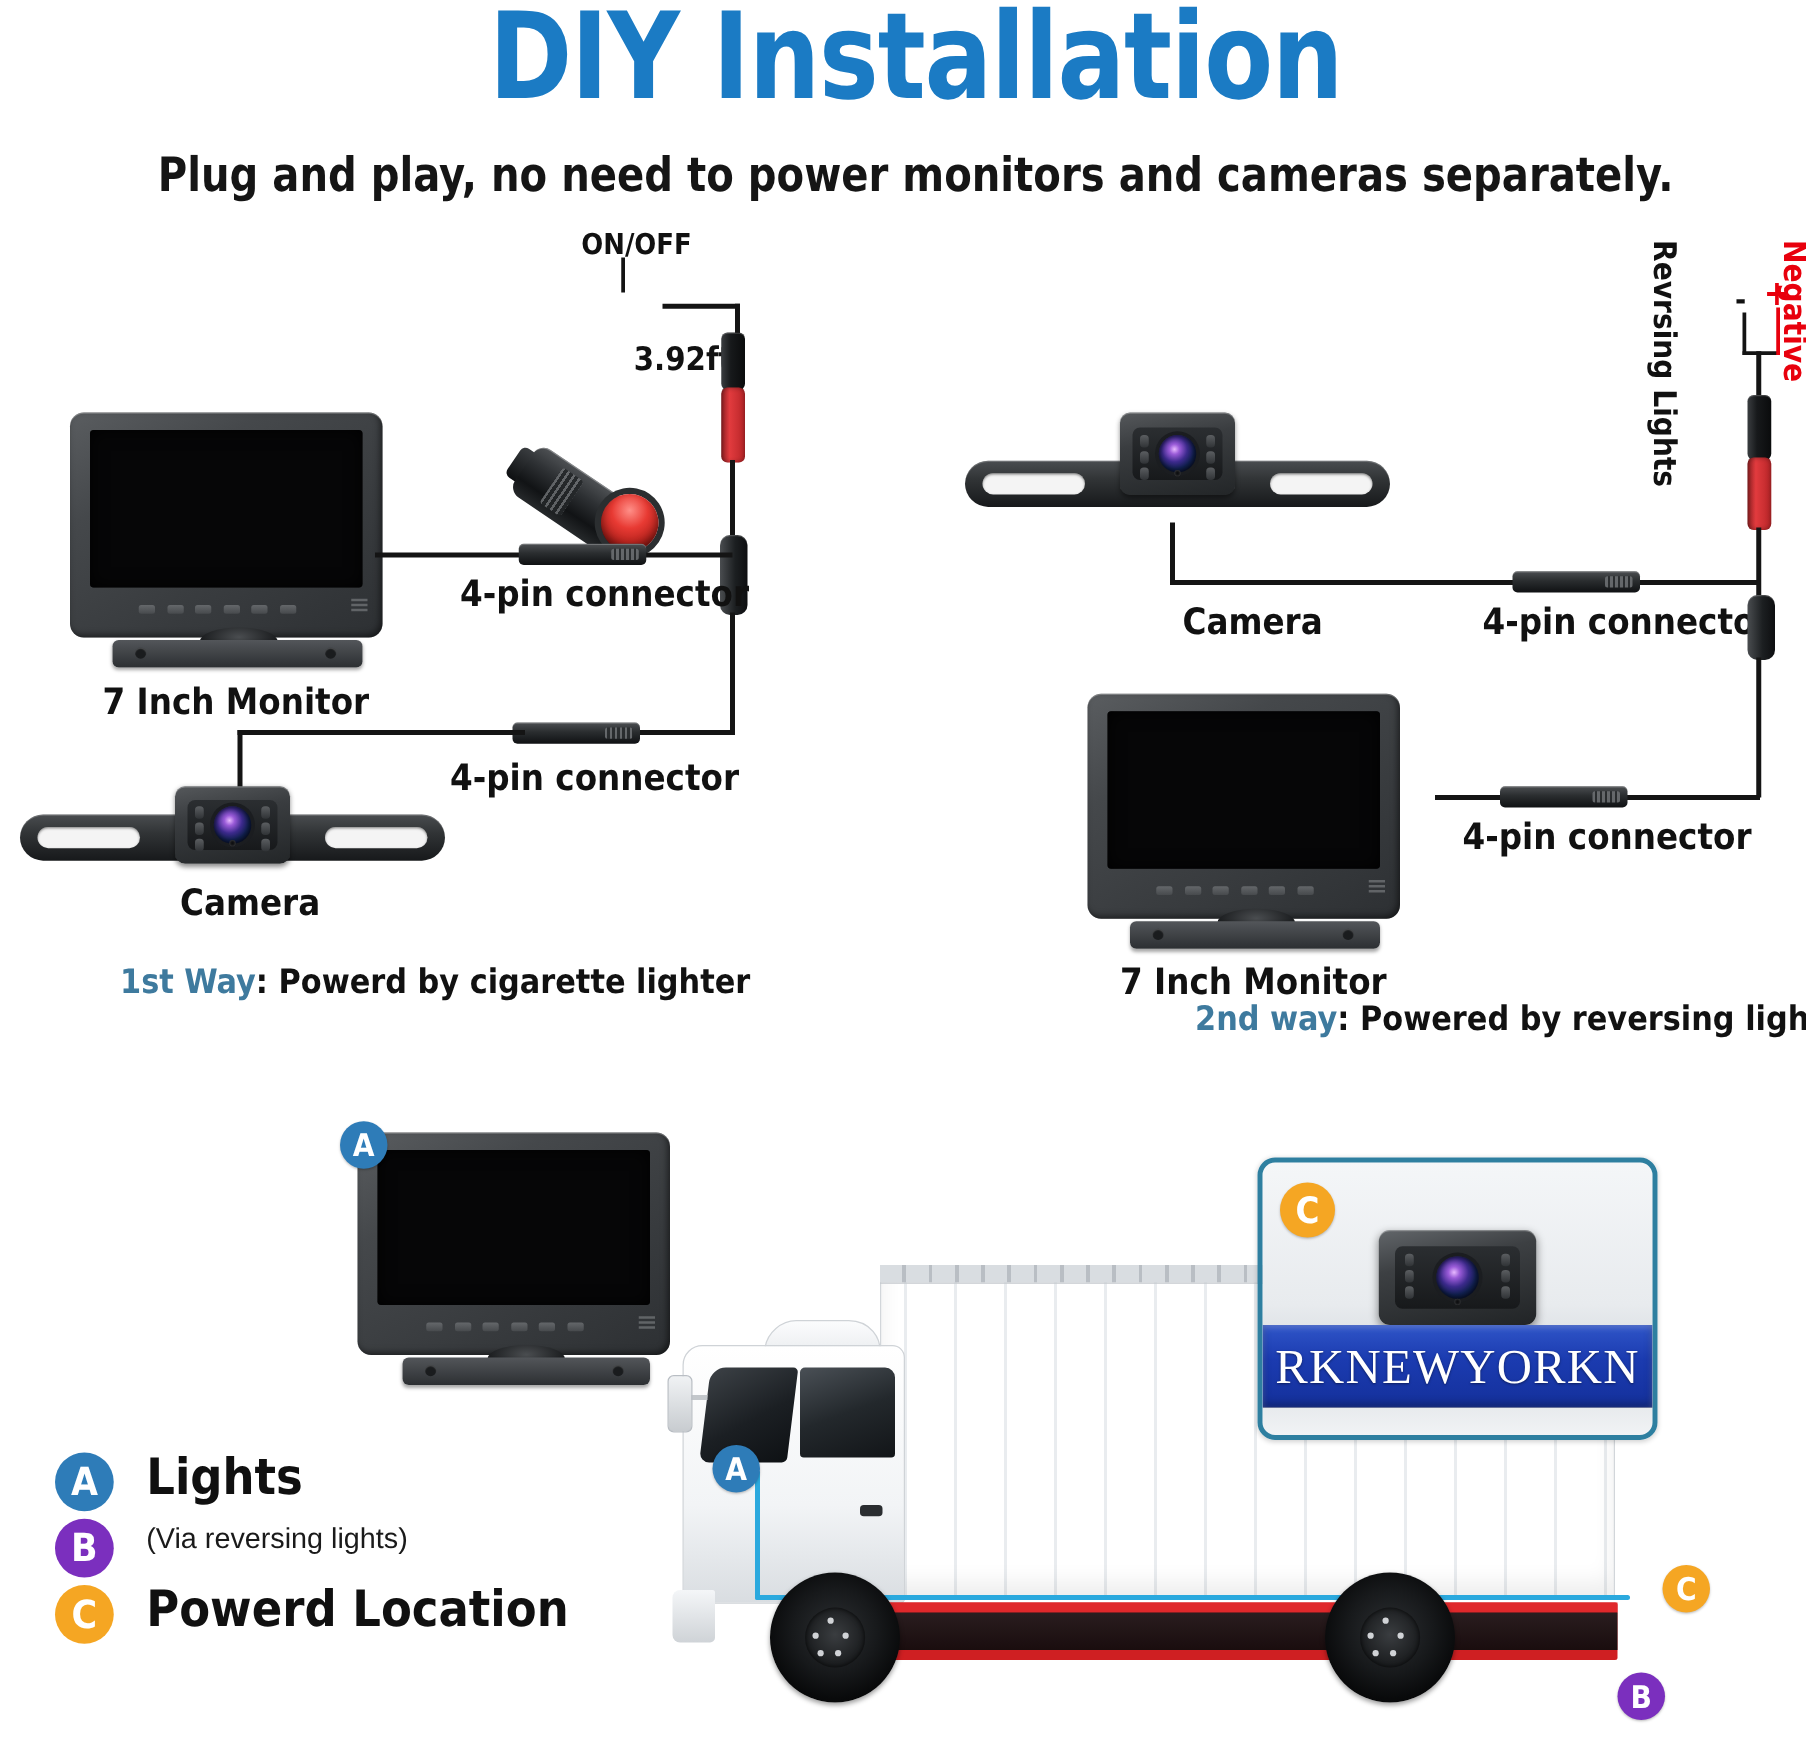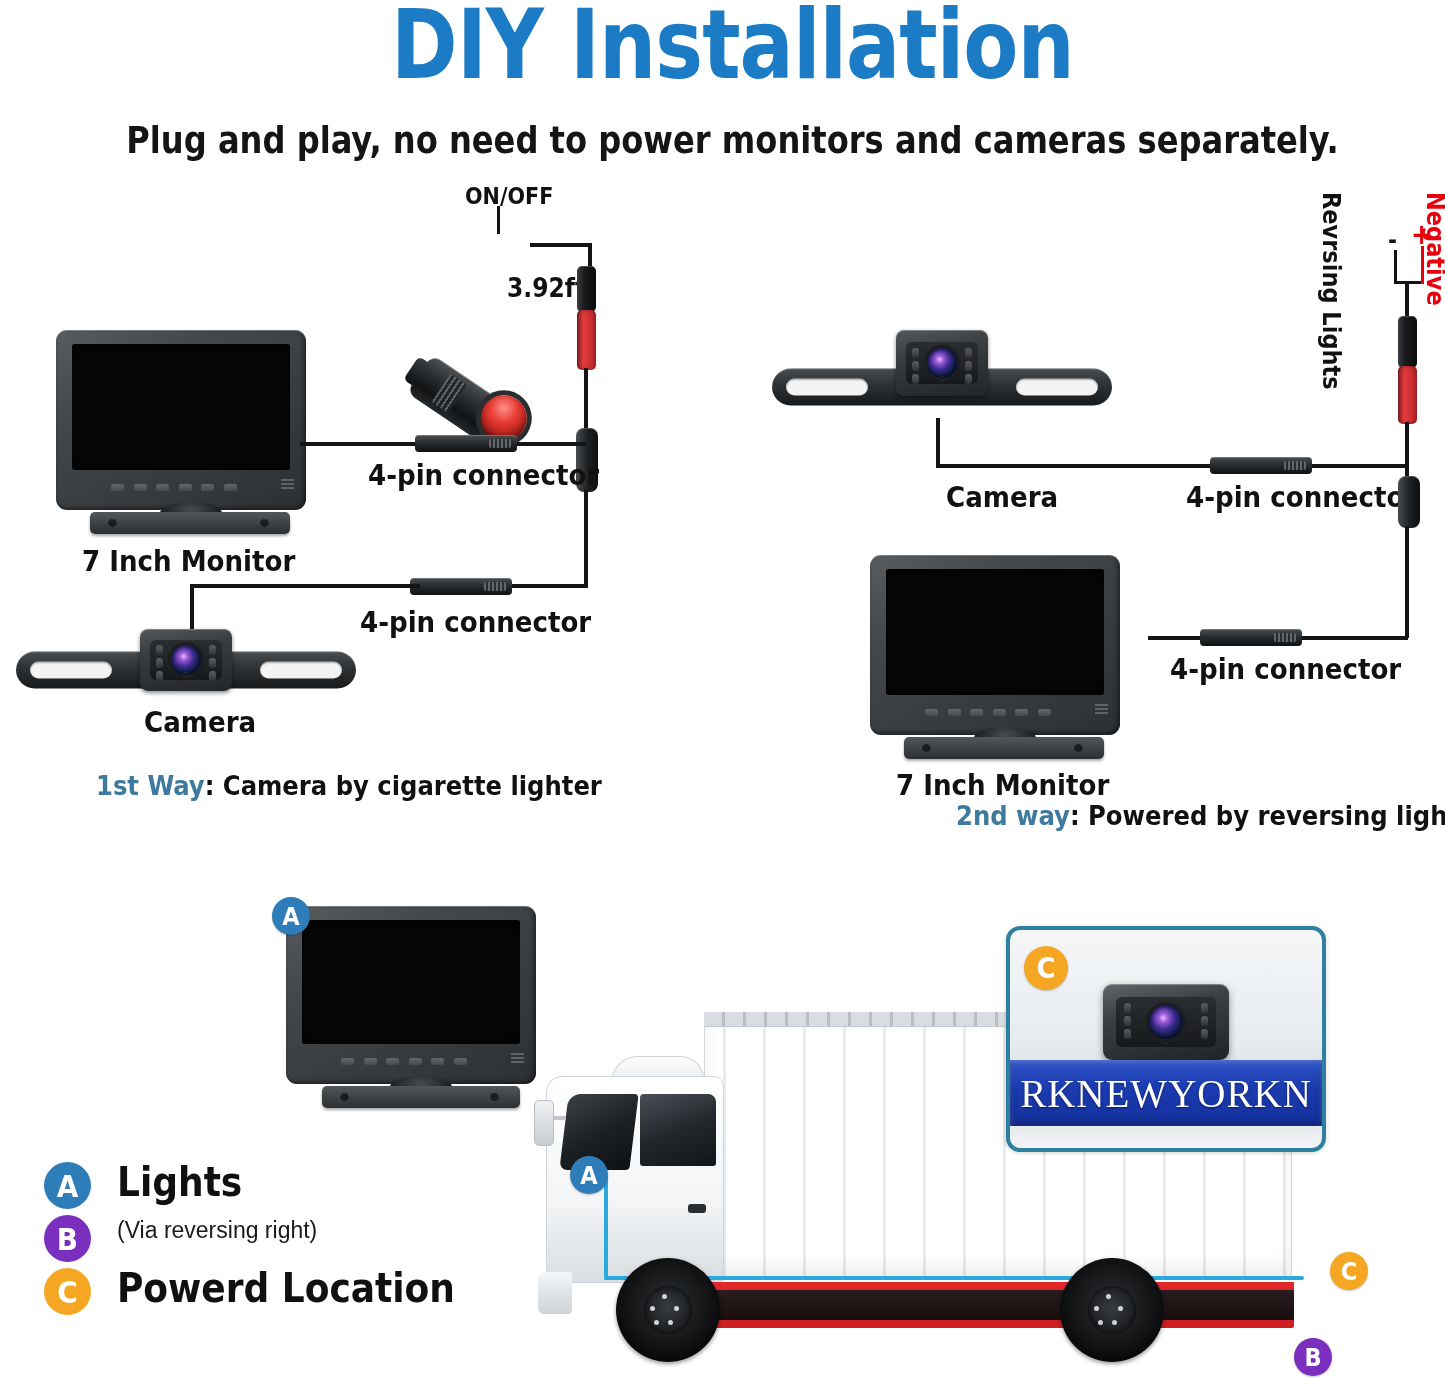--- a/index.html
+++ b/index.html
@@ -356,21 +356,21 @@
           <div class="ir" style="right:6px;top:18px;"></div>
           <div class="ir" style="right:6px;top:31px;"></div>
           <div class="cam-lens"></div>
           <div class="cam-mic"></div>
         </div>
       </div>
     </div>
     <div class="abs lbl lbl-28" style="left:134px;top:525px;">Camera</div>
 
     <div class="abs waycap" style="left:86px;top:590px;">
-      <span class="k">1st Way</span><span>: Camera by cigarette lighter</span>
+      <span class="k">1st Way</span><span>: Powerd by cigarette lighter</span>
     </div>
   </div>
 
   <div class="abs" style="left:740px;top:180px;width:705px;height:660px;">
 
     <div class="vert-txt lbl-25" style="left:1596px;top:0;color:#111;left:auto;right:auto;"></div>
     <div class="vert-txt" style="left:596px;top:12px;font-size:25px;color:#111;transform:rotate(90deg);">Revrsing Lights</div>
     <div class="vert-txt" style="left:700px;top:12px;font-size:25px;color:#E8000D;transform:rotate(90deg);">Negative</div>
 
     <div class="abs" style="left:638px;top:46px;font-size:24px;font-weight:700;color:#111;font-family:'DejaVu Sans Condensed','Liberation Sans',sans-serif;">-</div>
@@ -531,21 +531,21 @@
     <div class="leg-row">
       <div class="leg-badge" style="background:#2E7CB8;">A</div>
       <div class="leg-txt">
         <div class="leg-main">Lights</div>
       </div>
     </div>
 
     <div class="leg-row">
       <div class="leg-badge" style="background:#7B2FBE;">B</div>
       <div class="leg-txt">
-        <div class="leg-sub">(Via reversing right)</div>
+        <div class="leg-sub">(Via reversing lights)</div>
       </div>
     </div>
 
     <div class="leg-row">
       <div class="leg-badge" style="background:#F5A623;">C</div>
       <div class="leg-txt">
         <div class="leg-main">Powerd Location</div>
       </div>
     </div>
 

